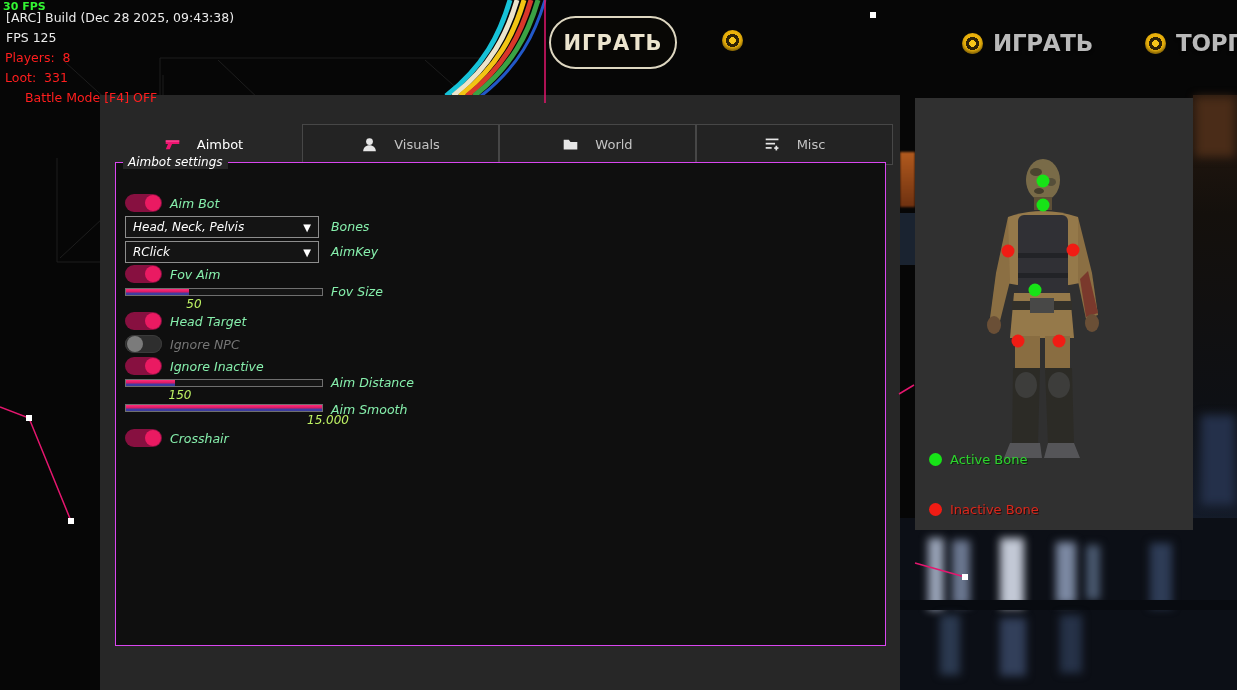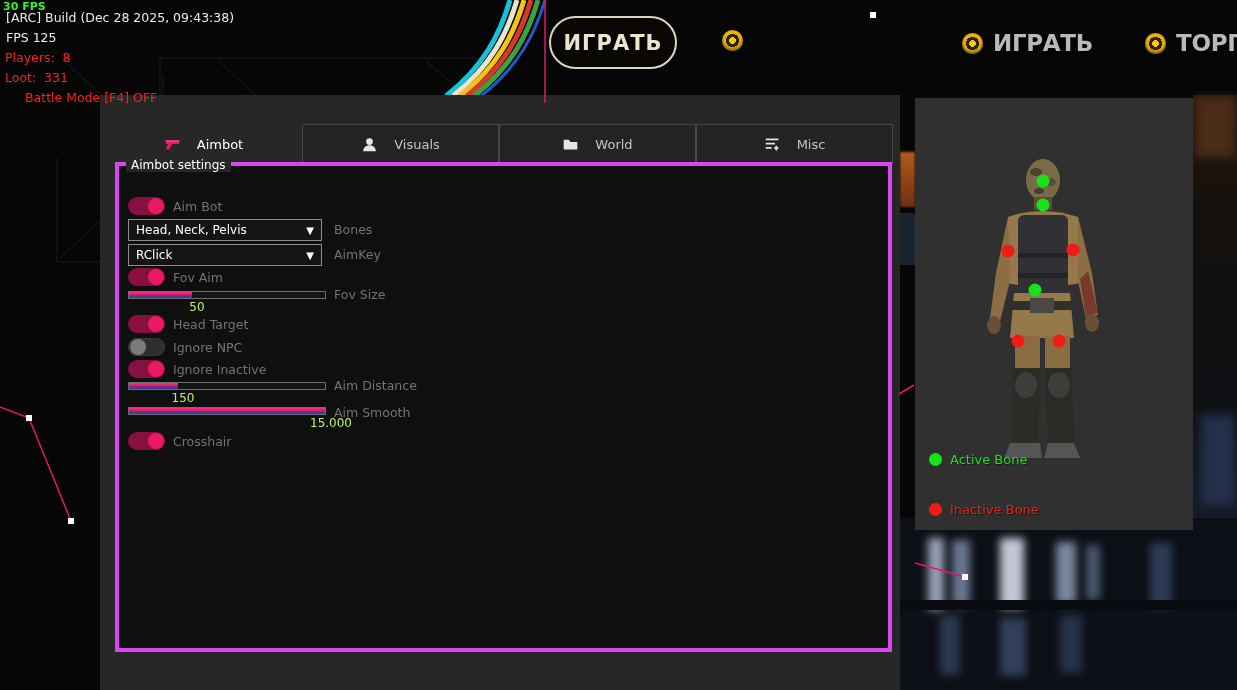--- a/index.html
+++ b/index.html
@@ -42,24 +42,24 @@
     box-shadow:inset 0 -2px 3px rgba(0,0,0,.45); }
   
   .main-panel { position:absolute; left:100px; top:95px; width:800px; height:595px; background:#272727; z-index:5; }
   .tab-slot { position:absolute; top:29px; height:41px; width:197px; box-sizing:border-box;
     display:flex; align-items:center; justify-content:center; gap:16px; cursor:pointer; }
   .tab-slot .tab-label { font-size:13px; color:#c4c4c4; }
   .tab-slot[data-state="true"] .tab-label { color:#ffffff; }
   .tab-box { border:1px solid #474747; background:#232323; }
   .tab-icon { width:17px; height:17px; flex:0 0 auto; }
   .group { position:absolute; left:15px; top:67px; width:769px; height:482px;
-    border:4px solid #d946ef; background:#0f0f0f; }
+    border:1px solid #d946ef; background:#0f0f0f;font-style:italic; }
   .group-legend { position:absolute; left:7px; top:-8px; background:#272727; padding:0 5px;
     font-size:12px; color:#ffffff; }
-  .ctl-label { position:absolute; font-size:12.5px; color:#737373; white-space:nowrap; }
+  .ctl-label { position:absolute; font-size:12.5px; color:#86efac; white-space:nowrap; }
   .ctl-label.disabled { color:#767676; }
   .toggle { position:absolute; left:9px; width:37px; height:18px; border-radius:10px;
     background:#2e2e2e; box-shadow:inset 0 0 0 1px #3a3a3a; cursor:pointer; }
   .toggle .knob { position:absolute; top:1px; left:2px; width:16px; height:16px; border-radius:50%; background:#7b7b7b; }
   .toggle[data-state="on"] { background:#871040; box-shadow:none; }
   .toggle[data-state="on"] .knob { left:auto; right:1px; background:#ea1a62; }
   .dropdown { position:absolute; left:9px; width:194px; height:22px; box-sizing:border-box;
     background:#141414; border:1px solid #8d8d8d; display:flex; align-items:center;
     padding:0 7px; color:#ffffff; font-size:12px; cursor:pointer; }
   .dropdown .arrow { margin-left:auto; font-size:10px; color:#ffffff; }

